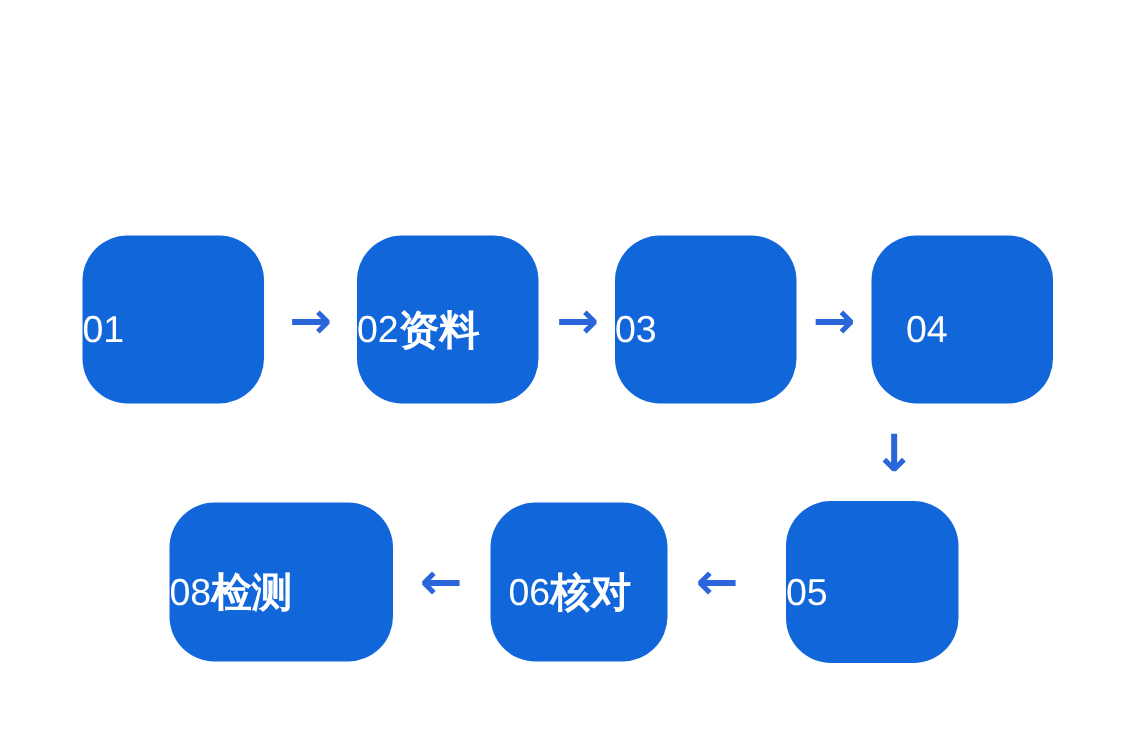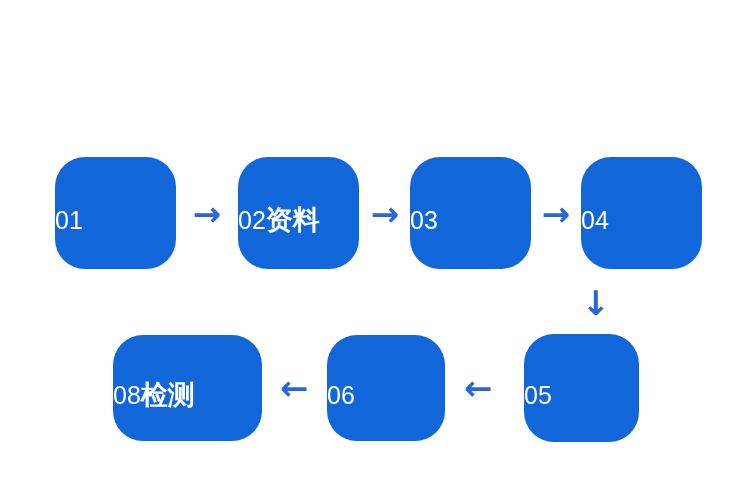--- a/index.html
+++ b/index.html
@@ -45,23 +45,23 @@
     font-weight: 500;
   }
   .box .label {
     font-size: 27px;
     line-height: 36px;
     font-weight: 700;
   }
   .b1 { left: 55px;  top: 157px; width: 121px; height: 112px; }
   .b2 { left: 238px; top: 157px; width: 121px; height: 112px; align-items: center; }
   .b3 { left: 410px; top: 157px; width: 121px; height: 112px; }
-  .b4 { left: 581px; top: 157px; width: 121px; height: 112px; }
+  .b4 { left: 581px; top: 157px; width: 121px; height: 112px; padding-left: 23px; }
   .b5 { left: 524px; top: 334px; width: 115px; height: 108px; }
-  .b6 { left: 327px; top: 335px; width: 118px; height: 106px; }
+  .b6 { left: 327px; top: 335px; width: 118px; height: 106px; padding-left: 12px; }
   .b7 { left: 113px; top: 335px; width: 149px; height: 106px; }
   .arrow {
     position: absolute;
     width: 44px;
     height: 40px;
     display: flex;
     align-items: center;
     justify-content: center;
     font-family: "DejaVu Sans", sans-serif;
     font-size: 34px;
@@ -108,20 +108,21 @@
   <div class="arrow adown">↓</div>
 
   <div class="box b5">
     <div class="num">05</div>
   </div>
 
   <div class="arrow a5">←</div>
 
   <div class="box b6">
     <div class="num">06</div>
+    <div class="label">核对</div>
   </div>
 
   <div class="arrow a4">←</div>
 
   <div class="box b7">
     <div class="num">08</div>
     <div class="label">检测</div>
   </div>
 
 </div>

